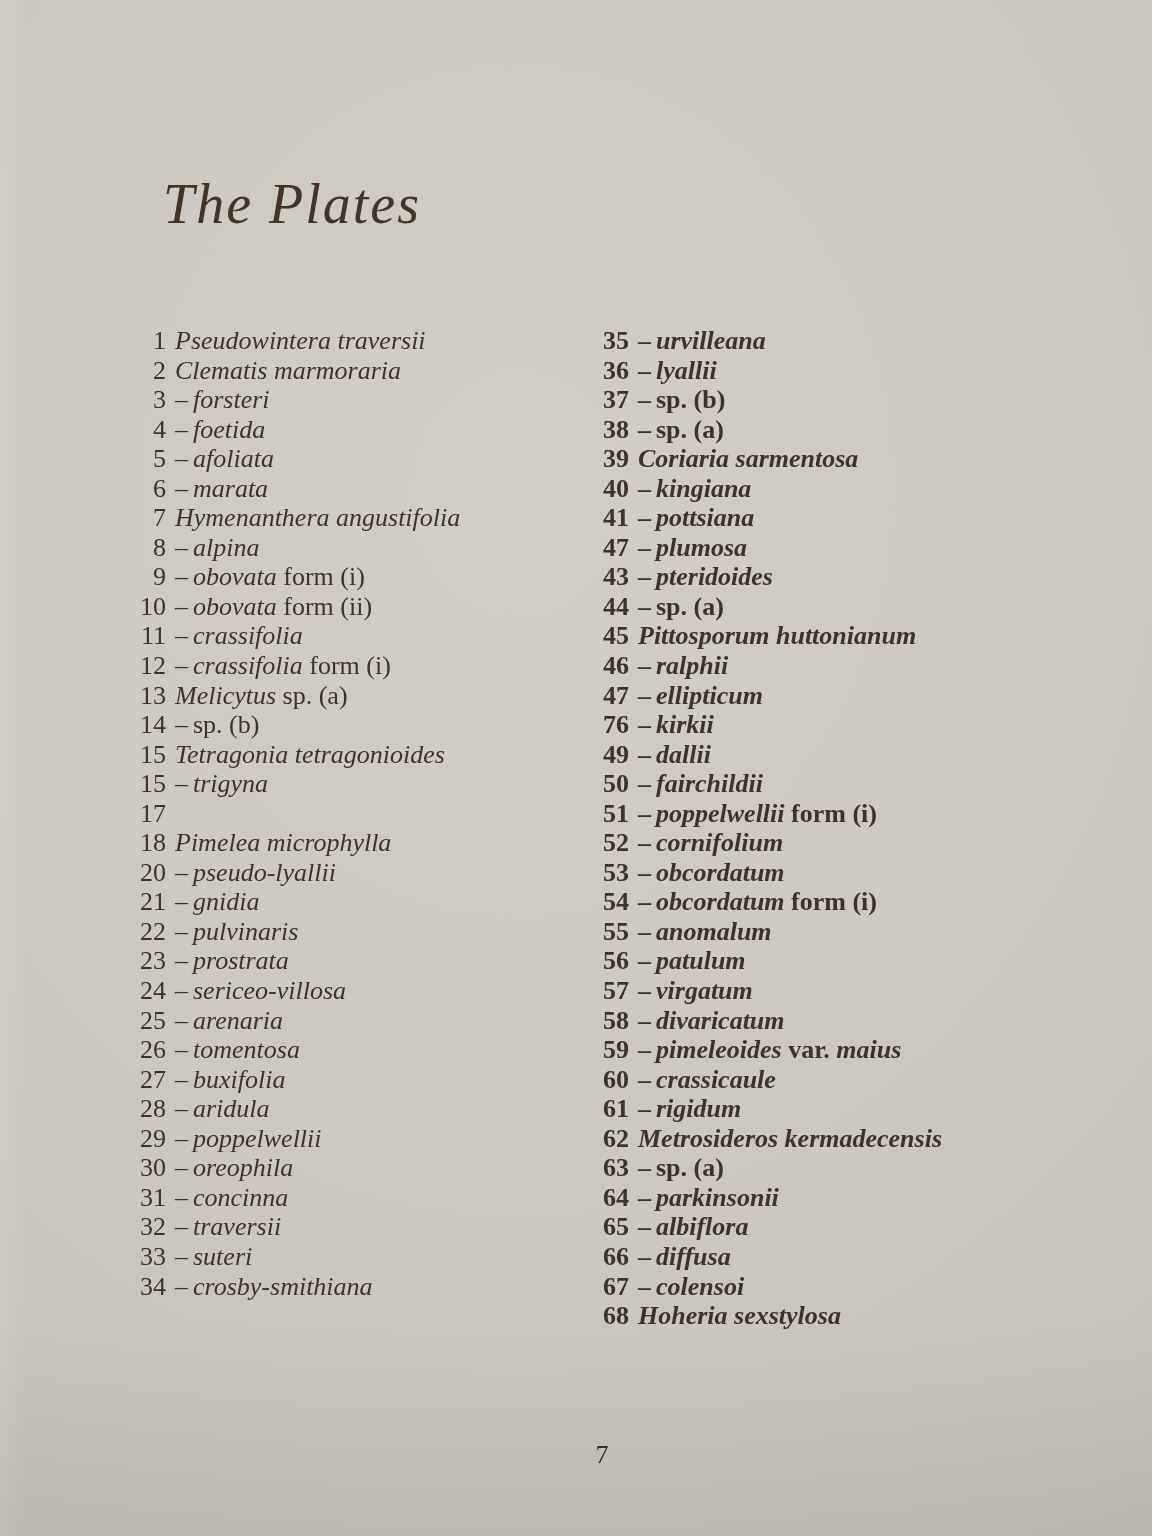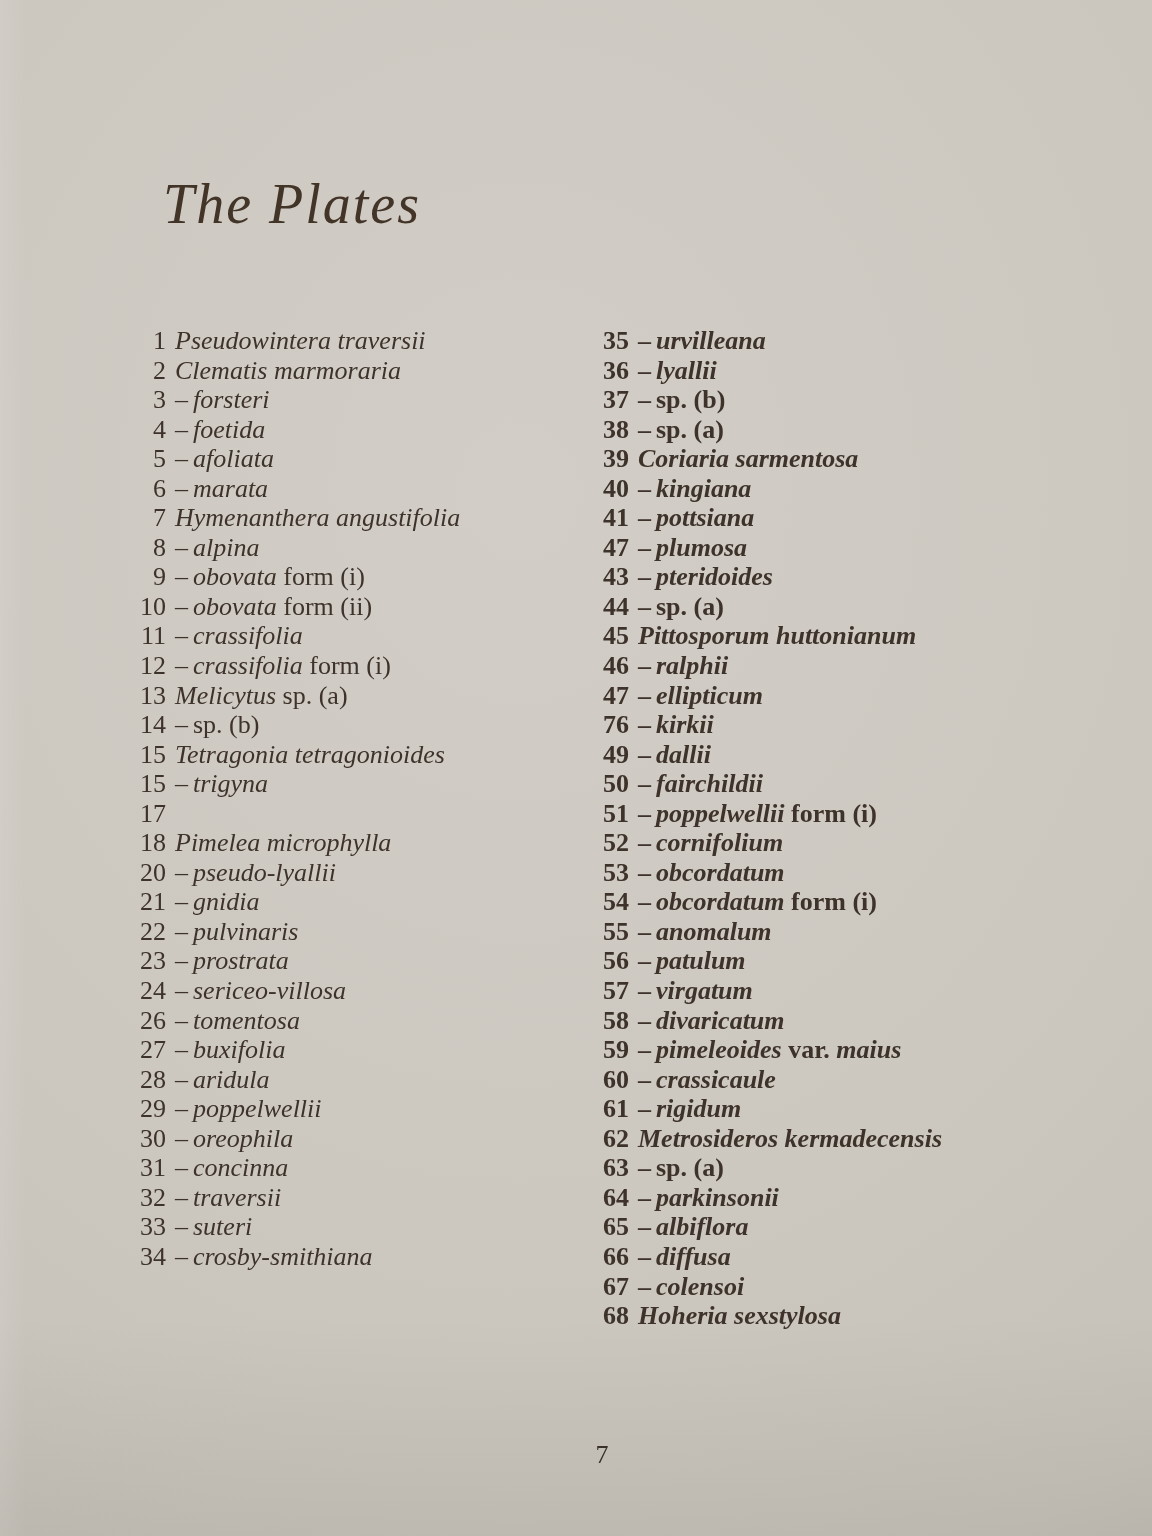--- a/index.html
+++ b/index.html
@@ -178,20 +178,24 @@
       </div>
       <div class="plate-row">
         <span class="plate-num">23</span>
         <span class="plate-name"><span class="dash">–</span><span class="ital">prostrata</span></span>
       </div>
       <div class="plate-row">
         <span class="plate-num">24</span>
         <span class="plate-name"><span class="dash">–</span><span class="ital">sericeo-villosa</span></span>
       </div>
       <div class="plate-row">
+        <span class="plate-num">25</span>
+        <span class="plate-name"><span class="dash">–</span><span class="ital">arenaria</span></span>
+      </div>
+      <div class="plate-row">
         <span class="plate-num">26</span>
         <span class="plate-name"><span class="dash">–</span><span class="ital">tomentosa</span></span>
       </div>
       <div class="plate-row">
         <span class="plate-num">27</span>
         <span class="plate-name"><span class="dash">–</span><span class="ital">buxifolia</span></span>
       </div>
       <div class="plate-row">
         <span class="plate-num">28</span>
         <span class="plate-name"><span class="dash">–</span><span class="ital">aridula</span></span>

